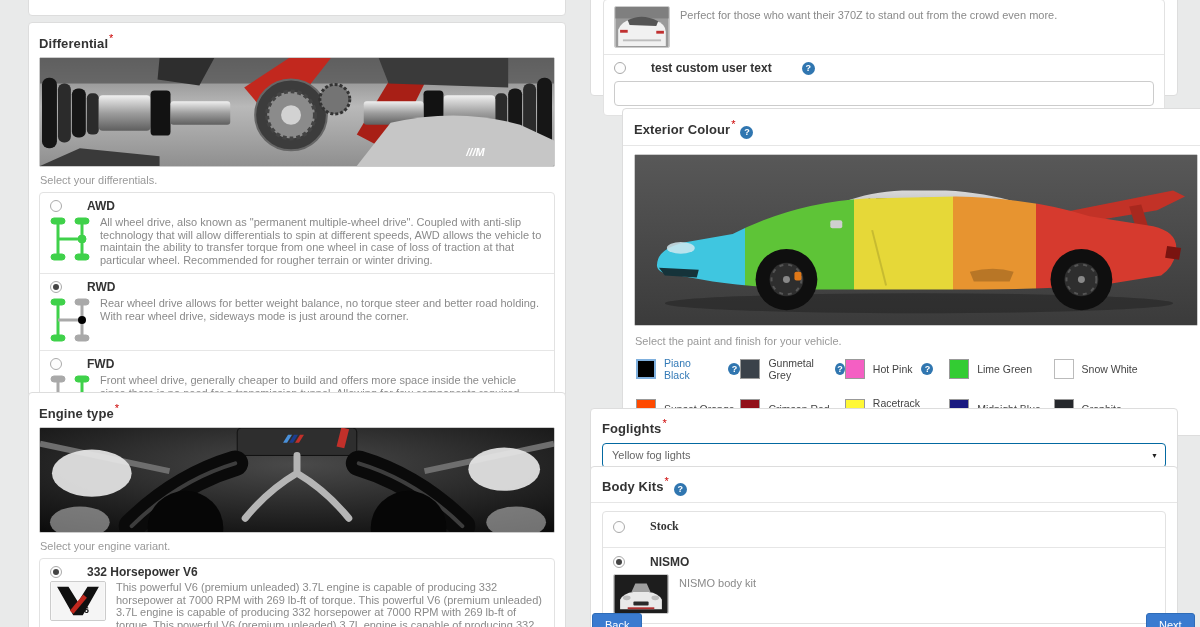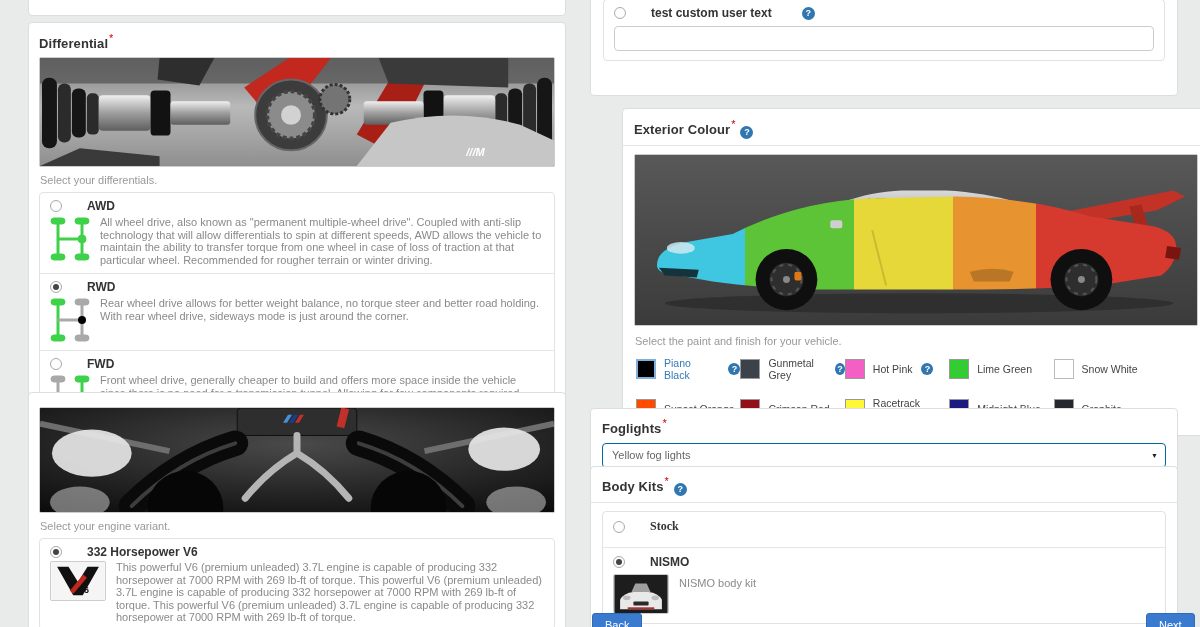--- a/index.html
+++ b/index.html
@@ -210,20 +210,23 @@
           <line class="shaft" x1="8" y1="23" x2="32" y2="23" stroke-width="3"></line>
           <circle class="node" cx="32" cy="23" r="4"></circle>
         </svg>
         <div class="opt-desc">Front wheel drive, generally cheaper to build and offers more space inside the vehicle since there is no need for a transmission tunnel. Allowing for few components required means lower weight, which translates to better fuel economy and predictable handling characteristics and improved drivetrain efficiency.</div>
       </div>
     </div>
   </div>
 </div>
 
 <div class="panel" style="left:28px; top:392px; width:538px; height:320px;">
+  <div>
+    <span class="sec-title">Engine type</span><span class="req">*</span>
+  </div>
 
   <svg class="hero" width="516" height="106" viewBox="0 0 516 106" style="margin-top:5px;" preserveAspectRatio="none">
     <defs>
       <radialGradient id="ebg" cx="0.5" cy="0.35" r="0.8">
         <stop offset="0" stop-color="#4a4a4a"></stop>
           <stop offset="0.6" stop-color="#242424"></stop>
           <stop offset="1" stop-color="#0c0c0c"></stop>
       </radialGradient>
     </defs>
     <rect width="516" height="106" fill="url(#ebg)"></rect>
@@ -266,20 +269,34 @@
         </svg>
         <div class="opt-desc">This powerful V6 (premium unleaded) 3.7L engine is capable of producing 332 horsepower at 7000 RPM with 269 lb-ft of torque. This powerful V6 (premium unleaded) 3.7L engine is capable of producing 332 horsepower at 7000 RPM with 269 lb-ft of torque. This powerful V6 (premium unleaded) 3.7L engine is capable of producing 332 horsepower at 7000 RPM with 269 lb-ft of torque.</div>
       </div>
     </div>
 
   </div>
 </div>
 
 <div class="panel" style="left:590px; top:-50px; width:588px; height:146px; padding:12px;">
   <div class="opt-box" style="margin-top:36px;">
+    <div class="opt-row" style="padding:6px 10px;">
+      <div class="opt-body">
+        <svg class="thumb" width="56" height="42" viewBox="0 0 56 42">
+          <rect width="56" height="42" fill="#9a9a9a"></rect>
+          <rect x="0" y="0" width="56" height="12" fill="#7f7f7f"></rect>
+          <path d="M3,41 L3,24 Q6,15 17,13 L43,15 Q52,17 53,26 L53,41 Z" fill="#f1f1f1"></path>
+          <path d="M13,14 Q28,6 45,15 L43,20 L15,19 Z" fill="#555"></path>
+          <rect x="5" y="24" width="8" height="3" fill="#c03030"></rect>
+          <rect x="43" y="25" width="8" height="3" fill="#c03030"></rect>
+          <rect x="8" y="34" width="40" height="2" fill="#bdbdbd"></rect>
+        </svg>
+        <div class="opt-desc" style="padding-top:3px;">Perfect for those who want their 370Z to stand out from the crowd even more.</div>
+      </div>
+    </div>
     <div class="opt-row" style="padding:6px 10px 9px;">
       <div class="opt-head" style="margin-bottom:6px;">
         <span class="radio"></span>
         <span class="opt-label">test custom user text</span>
         <span class="help">?</span>
       </div>
       <input class="text-input" type="text" value="" style="">
     </div>
   </div>
 </div>

